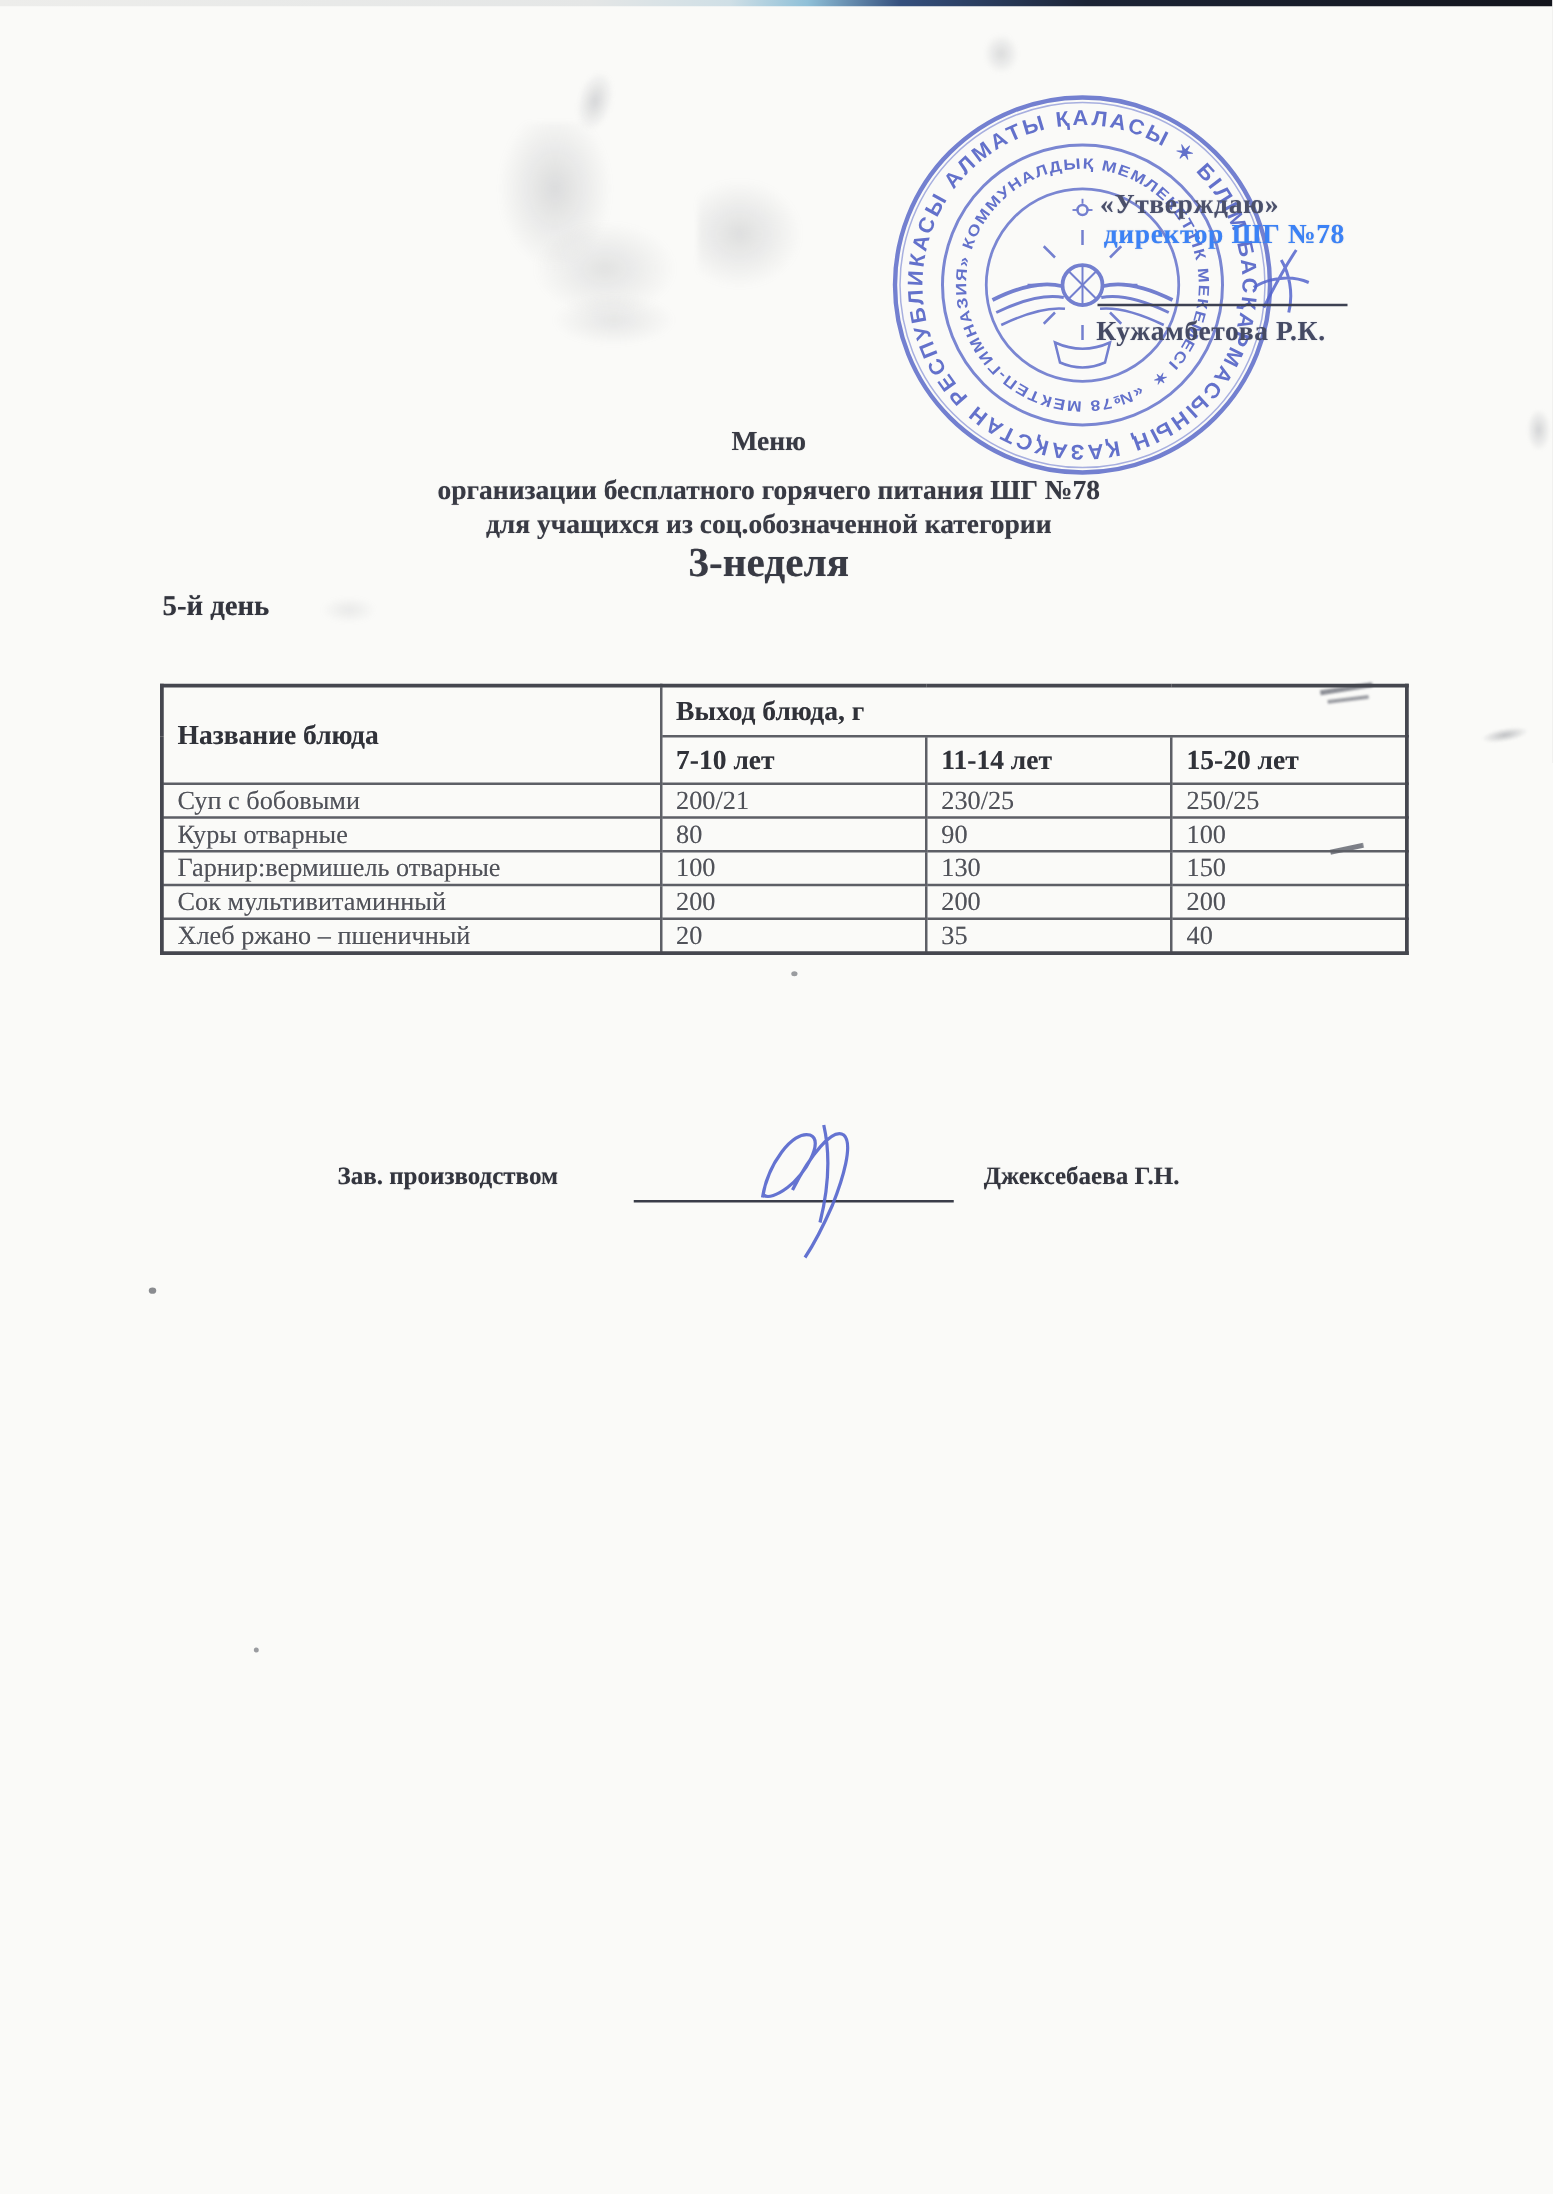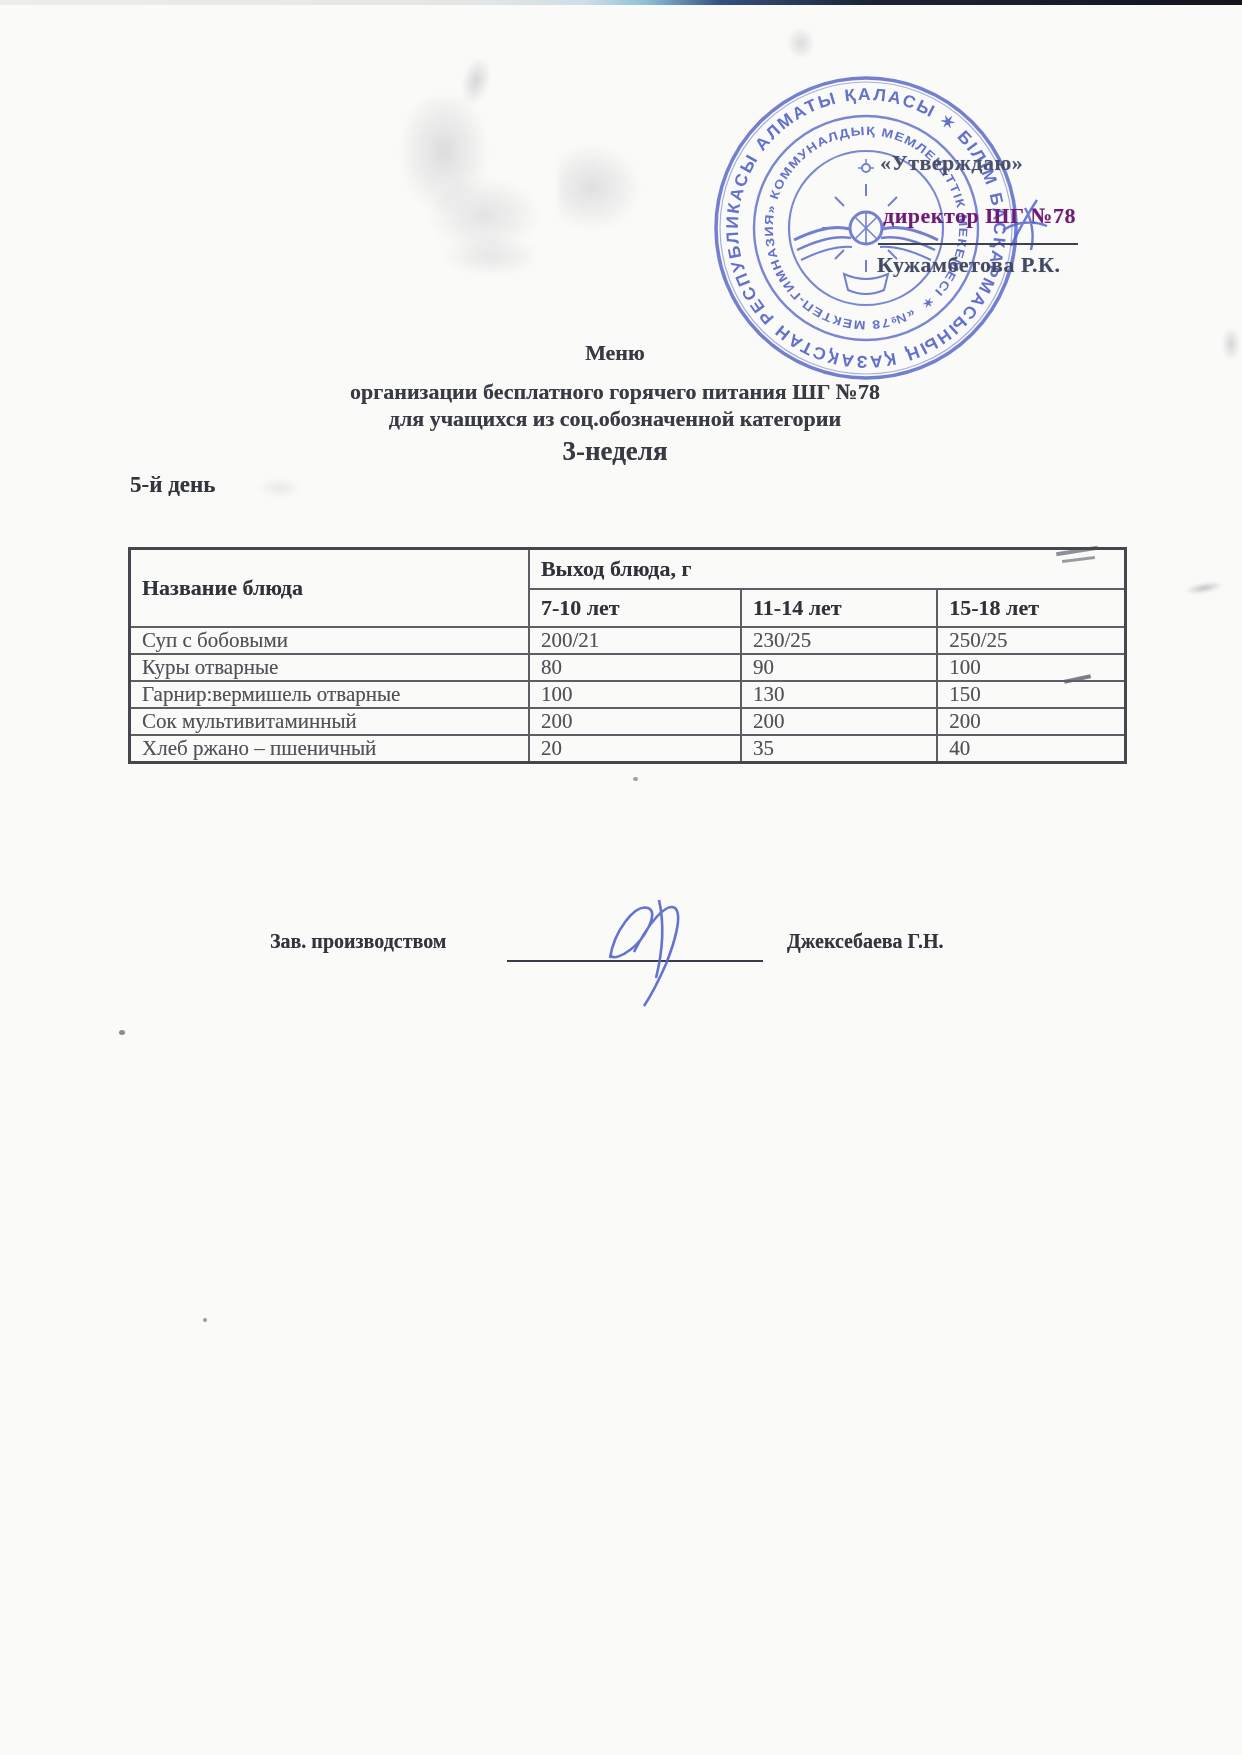--- a/index.html
+++ b/index.html
@@ -27,21 +27,21 @@
   .stamp svg{display:block;}
   
   .title-block{
     position:absolute;left:165px;top:340px;width:900px;text-align:center;
     font-weight:bold;color:#383a44;
     text-shadow:0 0 .6px rgba(20,20,30,.45);
   }
   .title-block .t1{font-size:22px;line-height:26px;margin-bottom:8px;}
   .title-block .t2{font-size:22px;line-height:27px;margin-top:12px;}
   .title-block .t3{font-size:22px;line-height:27px;}
-  .title-block .tw{font-size:27px;line-height:32px;margin-top:3px;}
+  .title-block .tw{font-size:33px;line-height:32px;margin-top:3px;}
   .day-label{
     position:absolute;left:130px;top:472px;font-size:23px;font-weight:bold;
     color:#33353e;text-shadow:0 0 .6px rgba(20,20,30,.45);
   }
   
   table.menu{
     position:absolute;left:128px;top:547px;width:999px;
     border-collapse:collapse;table-layout:fixed;
     border:3px solid #45474f;
     text-shadow:0 0 .5px rgba(30,30,40,.35);
@@ -146,21 +146,21 @@
         <line x1="172" y1="103" x2="172" y2="107" stroke-width="1.5"></line>
         <line x1="164" y1="112" x2="168" y2="112" stroke-width="1.5"></line>
         <line x1="176" y1="112" x2="180" y2="112" stroke-width="1.5"></line>
 
         <path d="M150,218 Q172,228 194,218 L190,234 Q172,242 154,234 Z" stroke-width="2"></path>
       </g>
     </svg>
   </div>
 
   <div class="approval-line" style="left:880px;top:150px;">«Утверждаю»</div>
-  <div class="approval-line" style="left:883px;top:203px;color:#701a75;">директор ШГ №78</div>
+  <div class="approval-line" style="left:883px;top:174px;color:#3b82f6;">директор ШГ №78</div>
 
   <svg class="handsig" style="left:985px;top:196px;" width="72" height="62" viewBox="0 0 72 62">
     <path d="M52,4 C44,16 34,34 26,50 M18,34 C30,26 48,24 62,30 M40,12 C46,22 50,38 46,54" fill="none" stroke="#5364cc" stroke-width="2.4" opacity=".85"></path>
   </svg>
   <div class="sig-rule" style="left:878px;top:243px;width:200px;"></div>
   <div class="approval-line" style="left:877px;top:252px;color:#454a63;">Кужамбетова Р.К.</div>
 
   <div class="title-block">
     <div class="t1">Меню</div>
     <div class="t2">организации бесплатного горячего питания ШГ №78</div>
@@ -178,21 +178,21 @@
         <col style="width:18.9%">
     </colgroup>
     <tbody>
         <tr class="h1">
       <td class="hd dishhead" rowspan="2">Название блюда</td>
       <td class="hd outhead" colspan="3">Выход блюда, г</td>
     </tr>
     <tr class="h2">
       <td class="hd">7-10 лет</td>
       <td class="hd">11-14 лет</td>
-      <td class="hd">15-18 лет</td>
+      <td class="hd">15-20 лет</td>
     </tr>
     <tr class="dr">
       <td>Суп с бобовыми</td>
       <td>200/21</td>
       <td>230/25</td>
       <td>250/25</td>
     </tr>
     <tr class="dr">
       <td>Куры отварные</td>
       <td>80</td>

